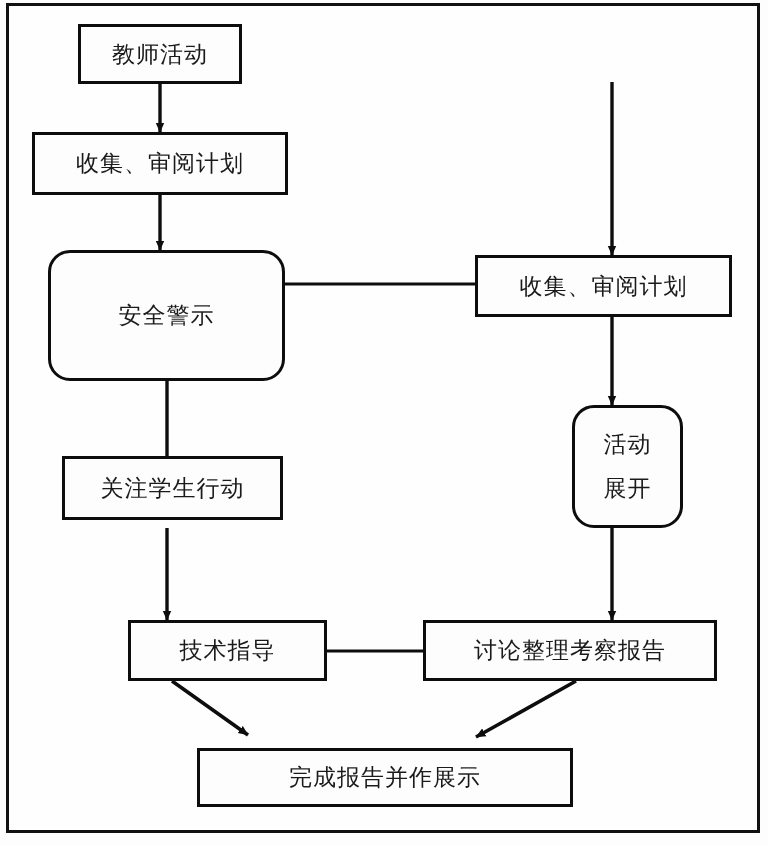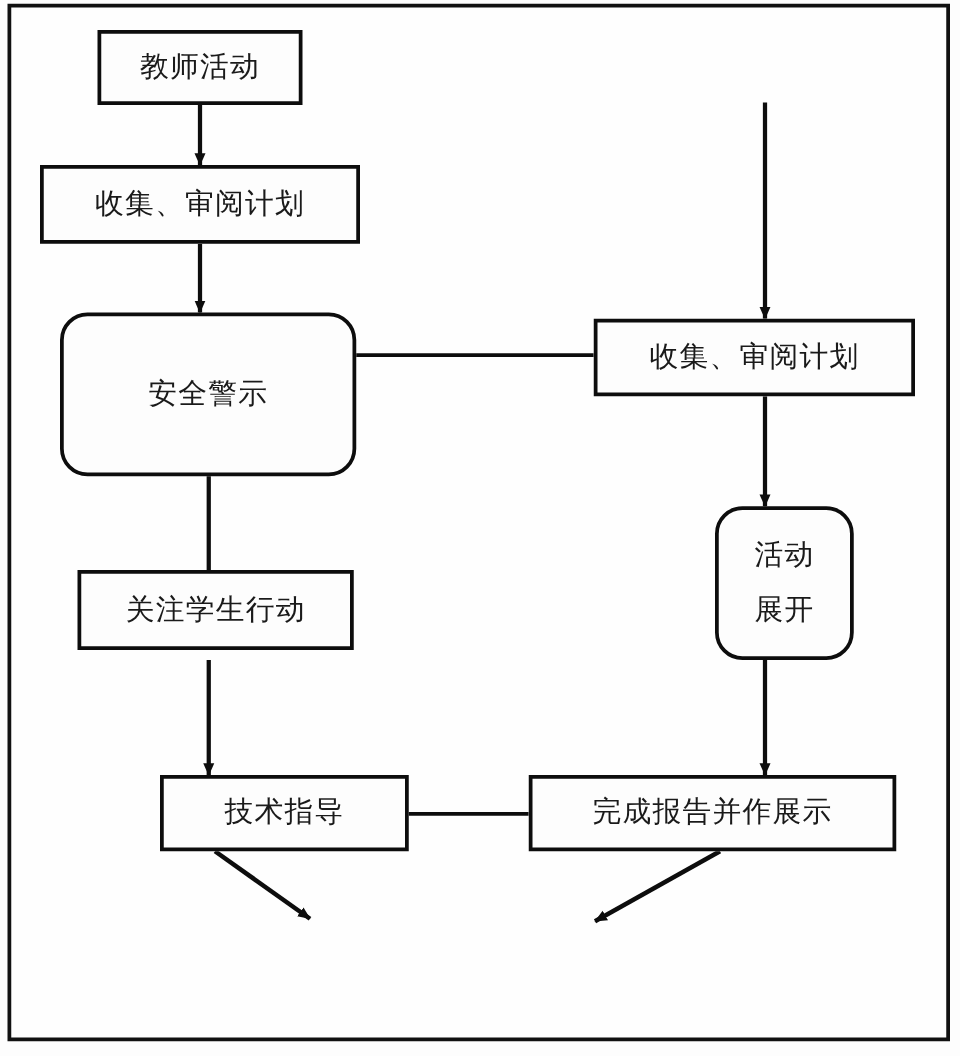--- a/index.html
+++ b/index.html
@@ -122,17 +122,20 @@
   <div class="node" style="left:475px; top:255px; width:257px; height:62px;">
     <span class="line">收集、审阅计划</span>
   </div>
 
   <div class="node two-line" style="left:557px; top:405px; width:111px; height:123px;margin-left:15px;">
     <span class="line">活动</span>
     <span class="line">展开</span>
   </div>
 
   <div class="node" style="left:423px; top:620px; width:294px; height:61px;">
+    <span class="line">讨论整理考察报告</span>
+  </div>
+
+  <div class="node" style="left:197px; top:748px; width:376px; height:59px;">
     <span class="line">完成报告并作展示</span>
   </div>
-
 
 </div>
 
 </body></html>

